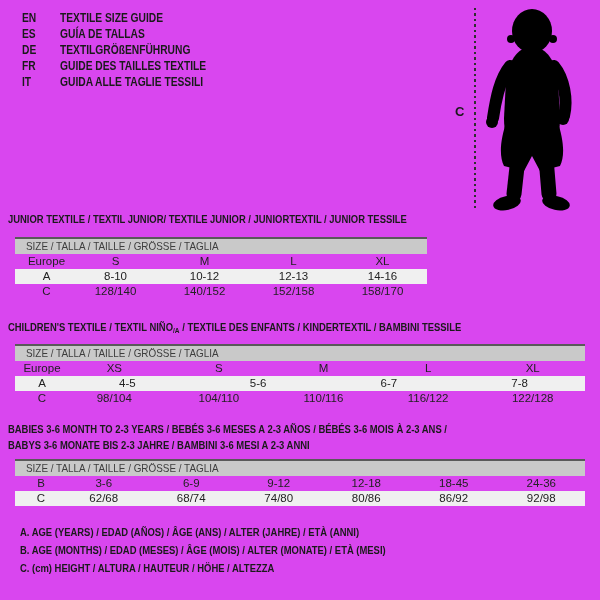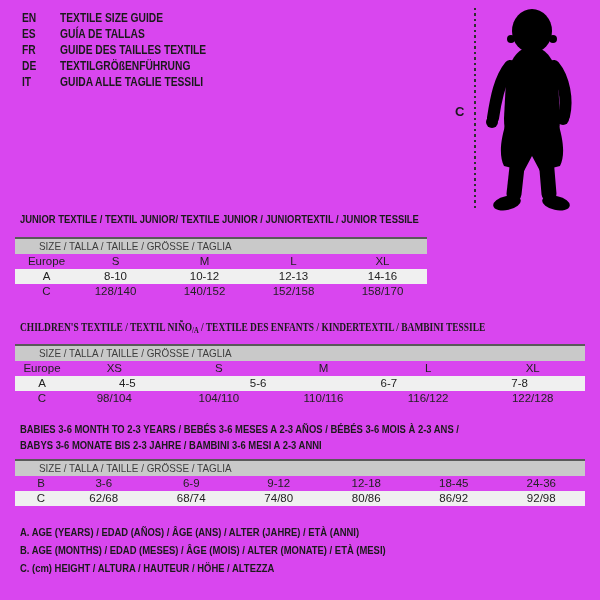--- a/index.html
+++ b/index.html
@@ -23,29 +23,29 @@
     position: absolute; left: 474px; top: 8px; width: 2px; height: 202px;
     background: repeating-linear-gradient(to bottom, #2e2e2e 0 2.5px, transparent 2.5px 5.5px);
   }
   .height-c {
     position: absolute; left: 455px; top: 104px; font-weight: bold; font-size: 13px;
   }
   .baby-svg { position: absolute; left: 486px; top: 8px; }
 
   
   .sec-head {
-    position: absolute; left: 20px; height: 14px; line-height: 14px;
+    position: absolute; left: 8px; height: 14px; line-height: 14px;
     font-weight: bold; font-size: 11.5px;
   }
 
   
   .size-table { position: absolute; left: 15px; }
   .bar {
     height: 17px; line-height: 15px; background: #c9c9c9;
-    border-top: 2px solid #595959; padding-left: 24px;
+    border-top: 2px solid #595959; padding-left: 11px;
     font-size: 11px; color: #3d3d3d;
   }
   .trow { display: flex; height: 15px; line-height: 15px; font-size: 11.5px; color: #222; }
   .trow.alt { background: #f0f0f0; }
   .lab { padding-left: 7px; text-align: center; }
   .cell { flex: 1 1 0; text-align: center; }
   .w-junior   { width: 412px; } .w-junior   .lab { width: 56px; }
   .w-children { width: 570px; } .w-children .lab { width: 47px; }
   .w-babies   { width: 570px; } .w-babies   .lab { width: 45px; }
 
@@ -63,26 +63,26 @@
   <div class="lang-block">
     <div class="lang-row">
       <span class="lang-code"><span class="cond">EN</span></span>
       <span class="lang-text"><span class="cond">TEXTILE SIZE GUIDE</span></span>
     </div>
     <div class="lang-row">
       <span class="lang-code"><span class="cond">ES</span></span>
       <span class="lang-text"><span class="cond">GUÍA DE TALLAS</span></span>
     </div>
     <div class="lang-row">
+      <span class="lang-code"><span class="cond">DE</span></span>
+      <span class="lang-text"><span class="cond">TEXTILGRÖßENFÜHRUNG</span></span>
+    </div>
+    <div class="lang-row">
       <span class="lang-code"><span class="cond">FR</span></span>
       <span class="lang-text"><span class="cond">GUIDE DES TAILLES TEXTILE</span></span>
-    </div>
-    <div class="lang-row">
-      <span class="lang-code"><span class="cond">DE</span></span>
-      <span class="lang-text"><span class="cond">TEXTILGRÖßENFÜHRUNG</span></span>
     </div>
     <div class="lang-row">
       <span class="lang-code"><span class="cond">IT</span></span>
       <span class="lang-text"><span class="cond">GUIDA ALLE TAGLIE TESSILI</span></span>
     </div>
   </div>
 
   <div class="dash-line"></div>
   <div class="height-c">C</div>
   <svg class="baby-svg" width="92" height="204" viewBox="0 0 92 204">
@@ -126,21 +126,21 @@
     </div>
     <div class="trow">
       <span class="lab">C</span>
       <span class="cell">128/140</span>
       <span class="cell">140/152</span>
       <span class="cell">152/158</span>
       <span class="cell">158/170</span>
     </div>
   </div>
 
-  <div class="sec-head" style="top:320px;font-family:Liberation Serif, serif;">
+  <div class="sec-head" style="top:320px;">
     <span class="cond"><span>CHILDREN'S TEXTILE / TEXTIL NIÑO</span><span class="sub-a">/A</span><span> / TEXTILE DES ENFANTS / KINDERTEXTIL / BAMBINI TESSILE</span></span>
   </div>
   <div class="size-table w-children" style="top:344px;">
     <div class="bar">
       <span class="cond90">SIZE / TALLA / TAILLE / GRÖSSE / TAGLIA</span>
     </div>
     <div class="trow">
       <span class="lab">Europe</span>
       <span class="cell">XS</span>
       <span class="cell">S</span>

